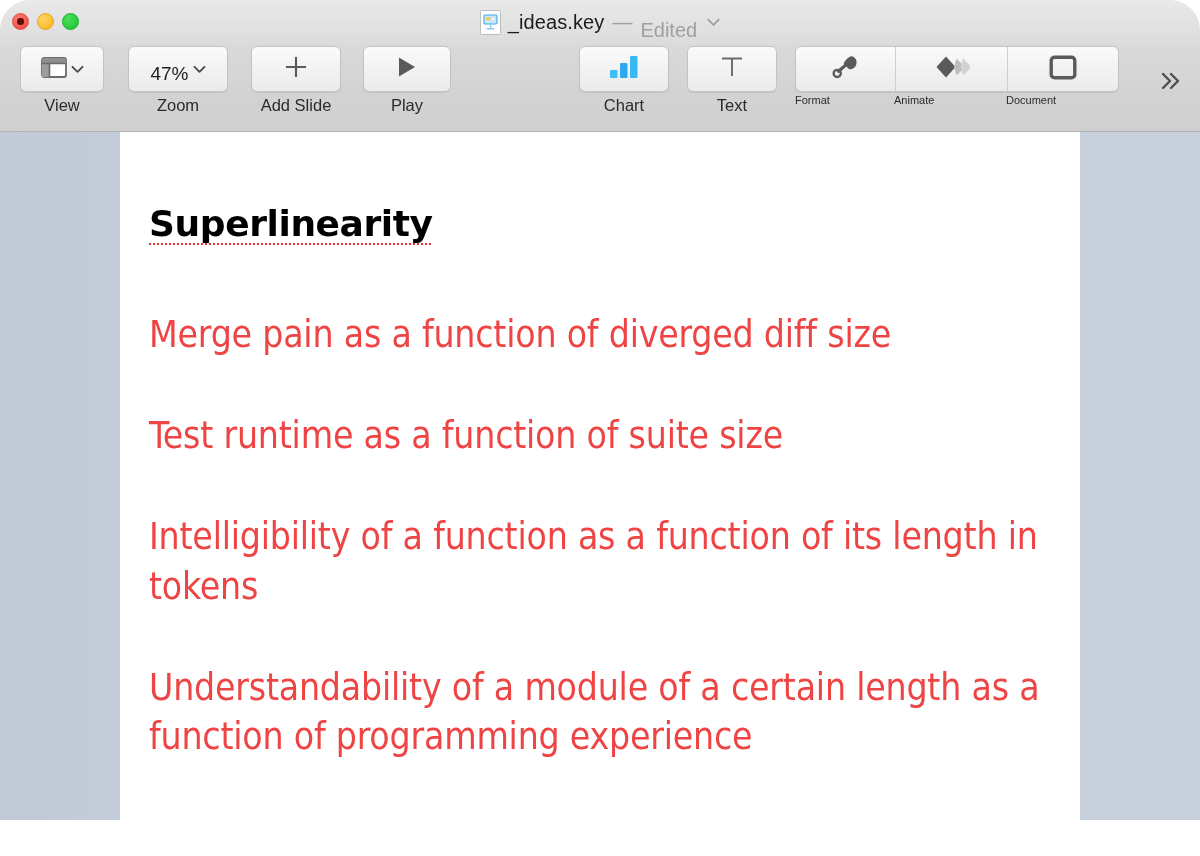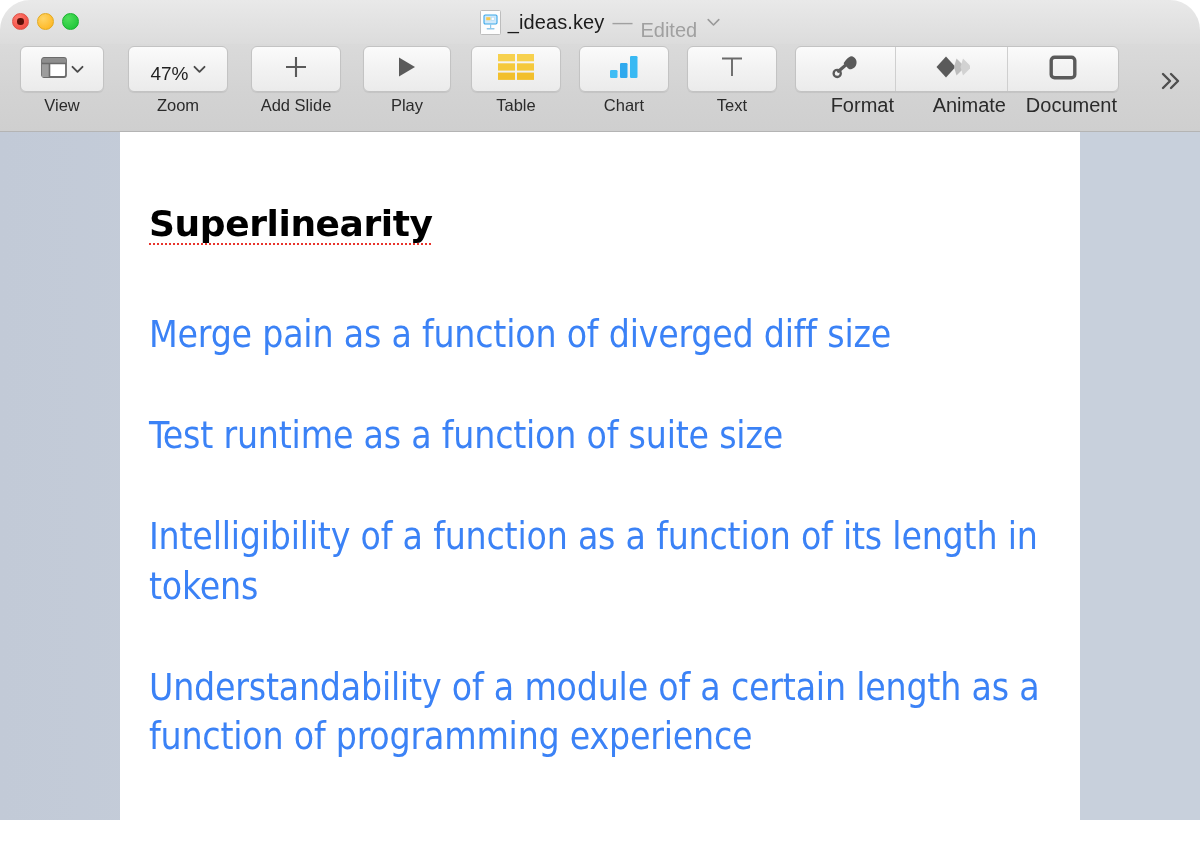--- a/index.html
+++ b/index.html
@@ -174,23 +174,23 @@
   }
   .seg-cell + .seg-cell { border-left: 1px solid #cfcfcf; }
 
   .seg-labels {
     position: absolute;
     top: 50px;
     display: flex;
     flex-direction: row;
   }
   .seg-label {
-    font-size: 20px;
+    font-size: 11px;
     color: #2b2b2b;
-    text-align: right;
+    text-align: left;
     white-space: nowrap;
   }
 
   #overflow-btn {
     position: absolute;
     right: 12px;
     top: 22px;
     width: 34px; height: 34px;
     display: flex;
     align-items: center;
@@ -243,21 +243,21 @@
     background-position: left bottom 2px;
     background-repeat: repeat-x;
     background-size: 4px 1.6px;
     padding-bottom: 5px;
   }
 
   .slide-para {
     font-family: "DejaVu Sans Condensed", "Liberation Sans Narrow", "DejaVu Sans", sans-serif;
     font-size: 37px;
     font-stretch: condensed;
-    color: #3b82f6;
+    color: #ef4444;
     line-height: 1.33;
     letter-spacing: -0.2px;
     margin-top: 52px;
   }
   .slide-para.first-para { margin-top: 63px; }
 </style>
 </head>
 <body>
 
 <div id="window">
@@ -340,35 +340,20 @@
       <div class="tb-btn" style="width:88px;">
         <span>
           <svg width="22" height="24" viewBox="0 0 22 24" aria-hidden="true">
             <path d="M3 2.5 L19 12 L3 21.5 Z" fill="#5a5a5a"></path>
           </svg>
         </span>
       </div>
       <span class="tb-label">Play</span>
     </div>
 
-    <div class="tb-group" style="left:471px; width:90px;">
-      <div class="tb-btn" style="width:90px;">
-        <span>
-          <svg width="38" height="28" viewBox="0 0 38 28" aria-hidden="true">
-            <rect x="1" y="1" width="17" height="7.3" fill="#f7d14e"></rect>
-            <rect x="20" y="1" width="17" height="7.3" fill="#f7d14e"></rect>
-            <rect x="1" y="10.3" width="17" height="7.3" fill="#f5c93c"></rect>
-            <rect x="20" y="10.3" width="17" height="7.3" fill="#f5c93c"></rect>
-            <rect x="1" y="19.6" width="17" height="7.3" fill="#f2bf2c"></rect>
-            <rect x="20" y="19.6" width="17" height="7.3" fill="#f2bf2c"></rect>
-          </svg>
-        </span>
-      </div>
-      <span class="tb-label">Table</span>
-    </div>
 
     <div class="tb-group" style="left:579px; width:90px;">
       <div class="tb-btn" style="width:90px;">
         <span>
           <svg width="32" height="26" viewBox="0 0 32 26" aria-hidden="true">
             <rect x="2" y="16" width="7.5" height="8" rx="1.3" fill="#3fbdf5"></rect>
             <rect x="12" y="9" width="7.5" height="15" rx="1.3" fill="#2fa9ee"></rect>
             <rect x="22" y="2" width="7.5" height="22" rx="1.3" fill="#39b9f3"></rect>
           </svg>
         </span>

